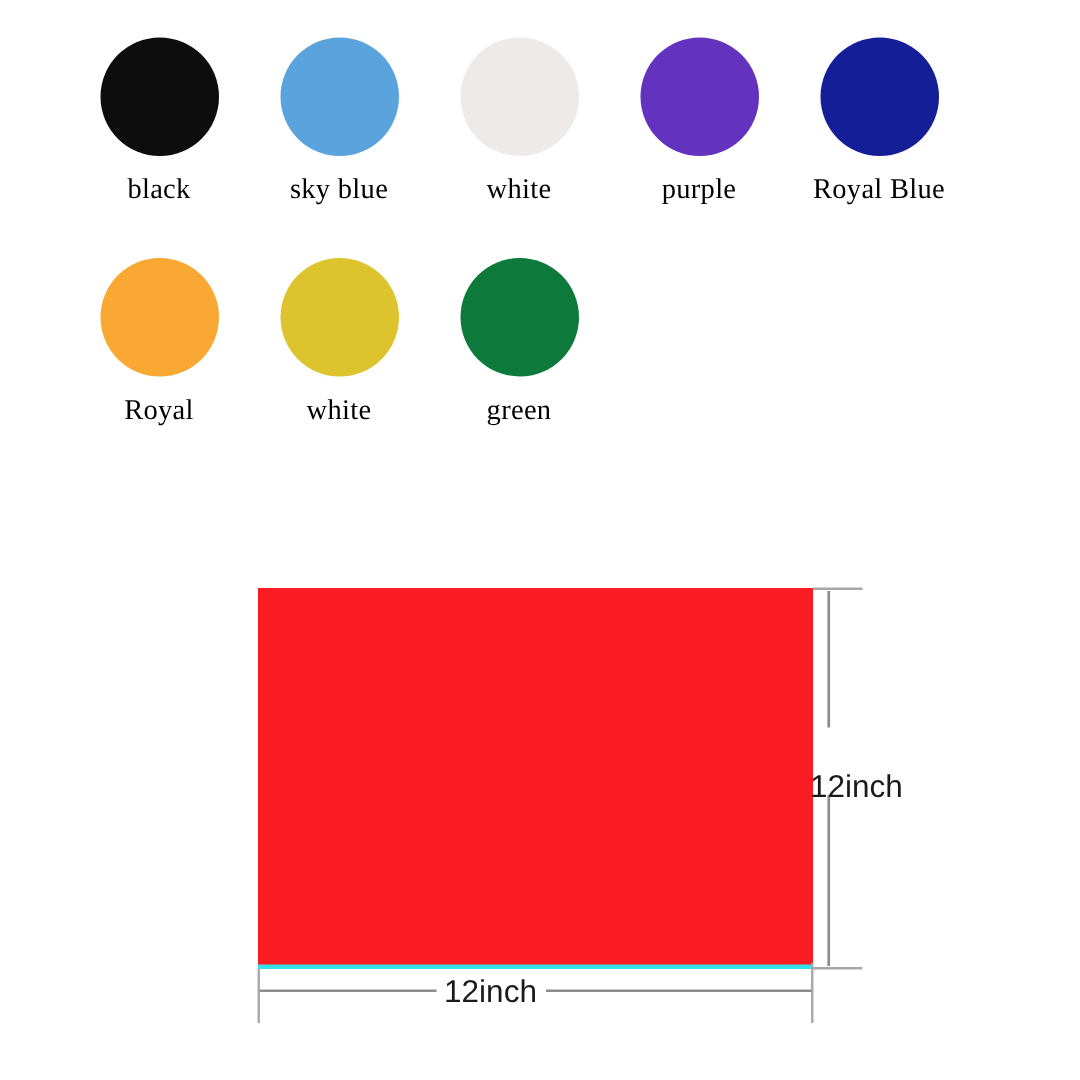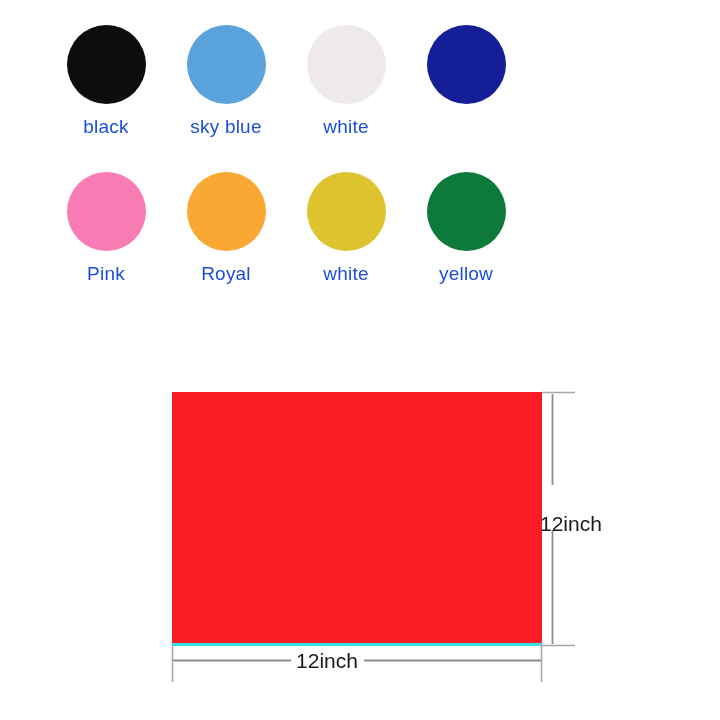--- a/index.html
+++ b/index.html
@@ -46,24 +46,25 @@
     width: 79px;
     height: 79px;
     border-radius: 50%;
     display: block;
     flex: 0 0 auto;
   }
   .swatch-label {
     margin-top: 11px;
     font-size: 19px;
     line-height: 24px;
-    color: #1d4ed8;
+    color: #000000;
     white-space: nowrap;
     text-align: right;
     letter-spacing: 0.2px;
+    font-family: Liberation Serif, serif;
   }
 
   
   #diagram {
     position: absolute;
     left: 0;
     top: 340px;
     width: 720px;
     height: 380px;
     text-align: right;
@@ -91,48 +92,49 @@
     <div class="swatch">
       <span class="swatch-dot" style="background:#5ba3dc"></span>
       <span class="swatch-label">sky blue</span>
     </div>
 
     <div class="swatch">
       <span class="swatch-dot" style="background:#efeaea"></span>
       <span class="swatch-label">white</span>
     </div>
 
+    <div class="swatch">
+      <span class="swatch-dot" style="background:#6333bf"></span>
+      <span class="swatch-label">purple</span>
+    </div>
 
     <div class="swatch">
       <span class="swatch-dot" style="background:#141e96"></span>
+      <span class="swatch-label">Royal Blue</span>
     </div>
 
   </div>
 
   <div class="swatch-row" id="swatch-row-2">
 
 
-    <div class="swatch">
-      <span class="swatch-dot" style="background:#f97cb4"></span>
-      <span class="swatch-label">Pink</span>
-    </div>
 
     <div class="swatch">
       <span class="swatch-dot" style="background:#f9a933"></span>
       <span class="swatch-label">Royal</span>
     </div>
 
     <div class="swatch">
       <span class="swatch-dot" style="background:#ddc42f"></span>
       <span class="swatch-label">white</span>
     </div>
 
     <div class="swatch">
       <span class="swatch-dot" style="background:#0d7a3c"></span>
-      <span class="swatch-label">yellow</span>
+      <span class="swatch-label">green</span>
     </div>
 
   </div>
 </div>
 
 <div id="diagram">
   <svg id="diagram-svg" width="720" height="380" viewBox="0 0 720 380">
 
     <rect x="172" y="52" width="370" height="253" fill="#f91c22"></rect>
 

